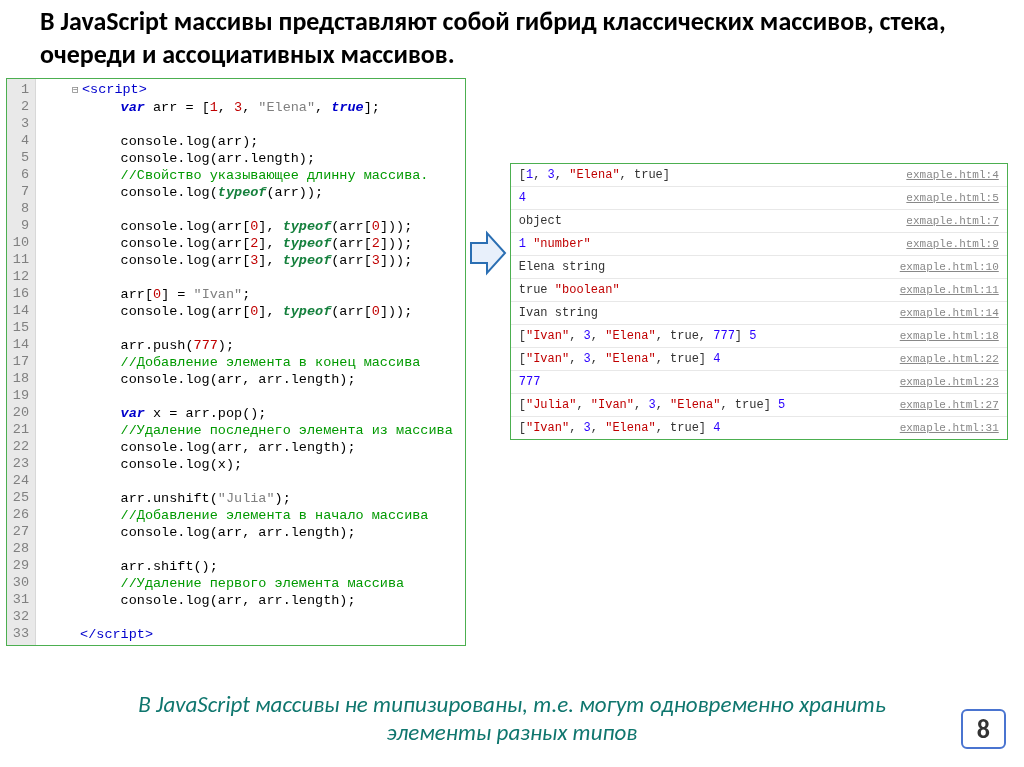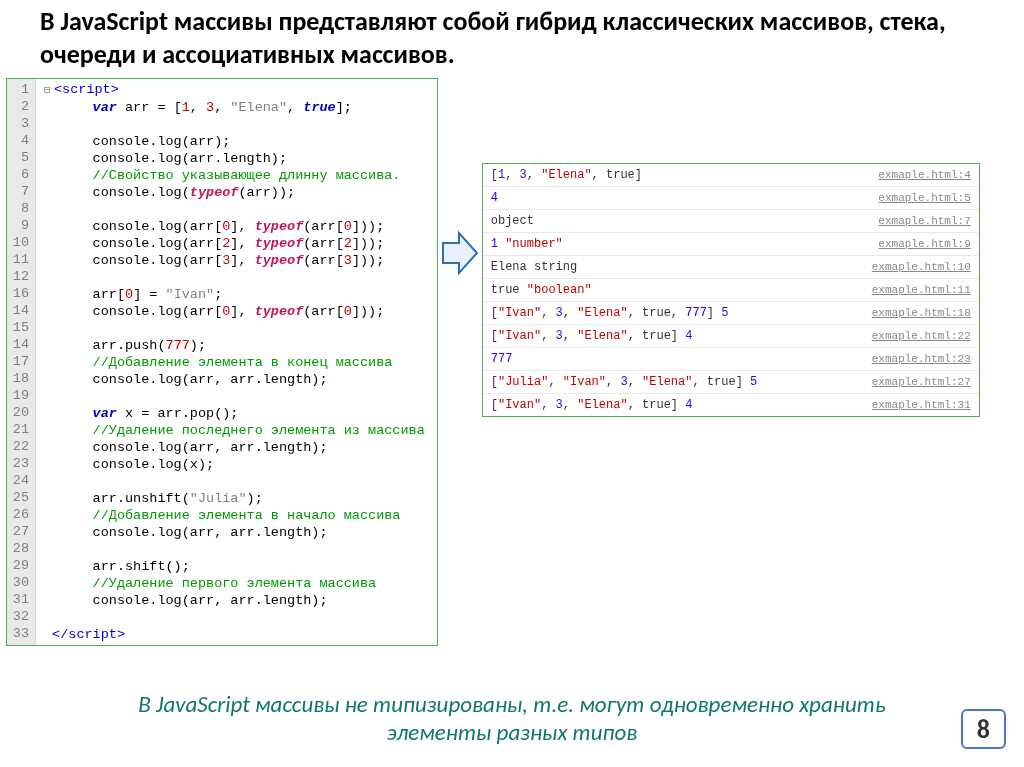--- a/index.html
+++ b/index.html
@@ -38,28 +38,28 @@
     text-align: right;
     padding: 2px 6px 2px 4px;
     user-select: none;
     border-right: 1px solid #d8d8d8;
   }
   .gutter div { min-width: 18px; }
   .code-lines {
     padding: 2px 12px 2px 8px;
     white-space: pre;
   }
-  .code-lines div { min-height: 17px; }
+  .code-lines div { min-height: 17px; margin-left: 28px; }
   .tag { color: #0000cc; }
   .kw  { color: #0000cc; font-weight: bold; font-style: italic; }
   .num { color: #c00000; }
   .str { color: #808080; }
   .com { color: #009900; }
   .plain { color: #000; }
-  .typeof { color: #be185d; font-style: italic; font-weight: bold; font-family: Liberation Mono, monospace;}
+  .typeof { color: #15803d; font-style: italic; font-weight: bold; font-family: Liberation Mono, monospace;}
   .fold { color: #888; font-size:11px; display:inline-block; width:10px;}
 
   .arrow {
     margin: 150px 3px 0;
     flex: 0 0 38px;
   }
 
   .console {
     margin-top: 85px;
     border: 1px solid #4caf50;
@@ -181,20 +181,24 @@
       </div>
       <div class="console-row">
         <span class="c-out"><span class="c-plain">Elena string</span></span>
         <span class="c-src">exmaple.html:10</span>
       </div>
       <div class="console-row">
         <span class="c-out"><span class="c-plain">true </span><span class="c-bool">"boolean"</span></span>
         <span class="c-src">exmaple.html:11</span>
       </div>
       <div class="console-row">
+        <span class="c-out"><span class="c-plain">Ivan string</span></span>
+        <span class="c-src">exmaple.html:14</span>
+      </div>
+      <div class="console-row">
         <span class="c-out"><span class="c-arr">[<span class="c-str">"Ivan"</span>, <span class="c-num">3</span>, <span class="c-str">"Elena"</span>, true, <span class="c-num">777</span>]</span> <span class="c-num">5</span></span>
         <span class="c-src">exmaple.html:18</span>
       </div>
       <div class="console-row">
         <span class="c-out"><span class="c-arr">[<span class="c-str">"Ivan"</span>, <span class="c-num">3</span>, <span class="c-str">"Elena"</span>, true]</span> <span class="c-num">4</span></span>
         <span class="c-src">exmaple.html:22</span>
       </div>
       <div class="console-row">
         <span class="c-out"><span class="c-num">777</span></span>
         <span class="c-src">exmaple.html:23</span>

